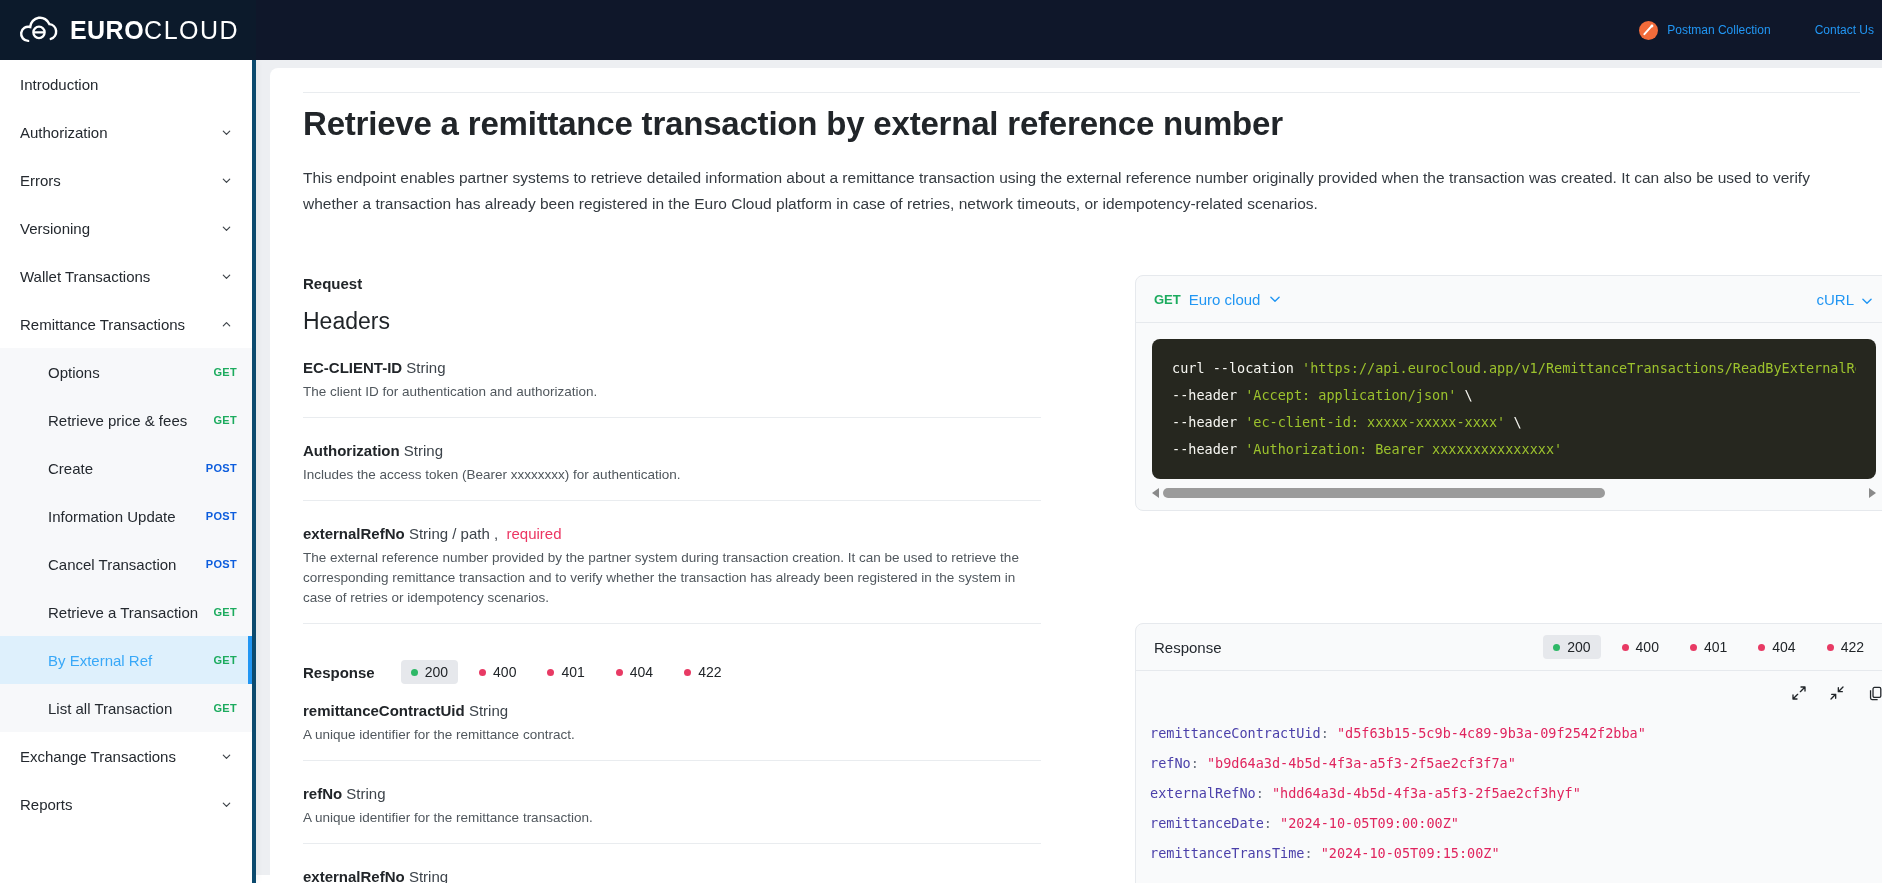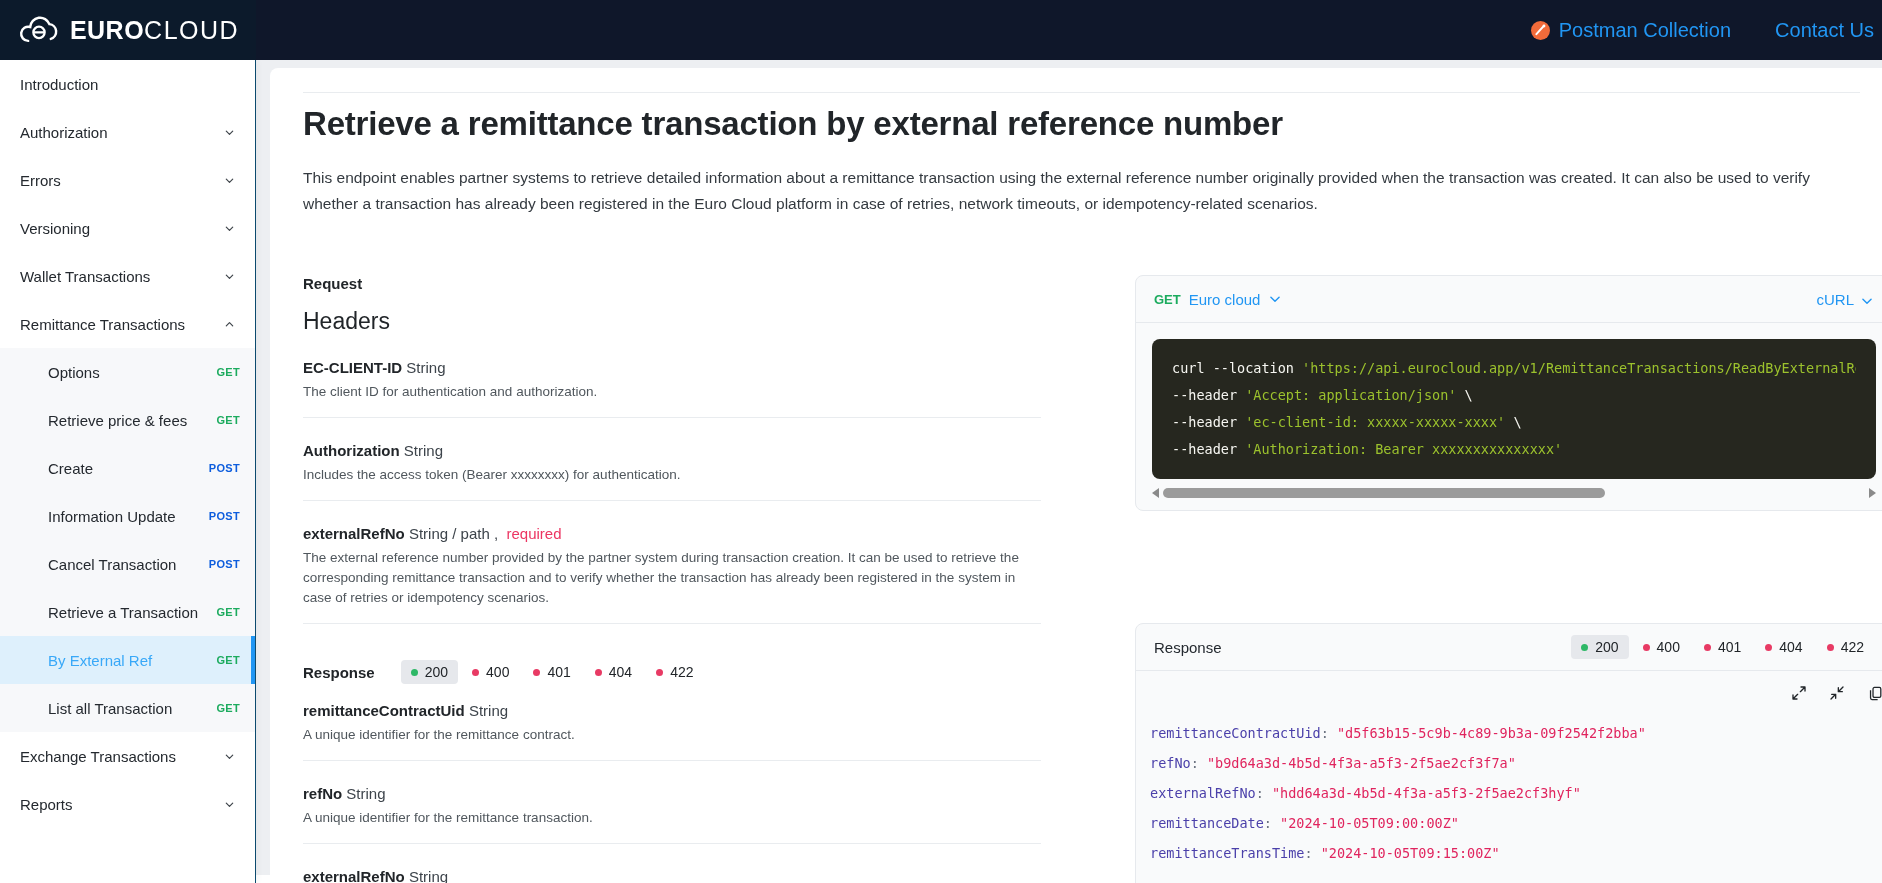--- a/index.html
+++ b/index.html
@@ -7,25 +7,25 @@
               font-family:"Liberation Sans","DejaVu Sans",sans-serif; }
   .app { position:relative; width:1882px; height:883px; overflow:hidden; }
 
   
   .topbar { position:absolute; top:0; left:0; width:1882px; height:60px; background:#0f172a; z-index:5; }
   .logo-block { position:absolute; top:0; left:0; width:256px; height:60px; background:#0c1a2b;
                 display:flex; align-items:center; justify-content:center; gap:9px; }
   .logo-euro { color:#fff; font-weight:800; font-size:25px; letter-spacing:.5px; }
   .logo-cloud { color:#fff; font-weight:300; font-size:25px; letter-spacing:1.5px; }
   .top-links { position:absolute; right:8px; top:0; height:60px; display:flex; align-items:center; gap:44px; }
-  .top-link { display:flex; align-items:center; gap:9px; color:#2196f3; font-size:20px; cursor:pointer; white-space:nowrap; }
+  .top-link { display:flex; align-items:center; gap:9px; color:#2196f3; font-size:12px; cursor:pointer; white-space:nowrap; }
 
   
   .sidebar { position:absolute; top:60px; left:0; width:256px; height:823px; background:#fff;
-             border-right:1px solid #0c4a6e; box-shadow:2px 0 6px rgba(0,0,0,.04); z-index:4; }
+             border-right:4px solid #0c4a6e; box-shadow:2px 0 6px rgba(0,0,0,.04); z-index:4; }
   .nav-item { position:relative; height:48px; display:flex; align-items:center;
               padding:0 20px; font-size:15px; color:#24292f; cursor:pointer; }
   .nav-item .chev { position:absolute; right:20px; color:#3d4349; }
   .submenu { background:#f7f8fa; }
   .sub-item { position:relative; height:48px; display:flex; align-items:center;
               padding-left:48px; font-size:15px; color:#24292f; cursor:pointer; }
   .sub-item .method { position:absolute; right:15px; font-size:11px; font-weight:bold; letter-spacing:.3px; }
   .method.get { color:#1cab5e; }
   .method.post { color:#0d5ddd; }
   .sub-item.active { background:#def0fc; }
@@ -49,21 +49,21 @@
 
   .field { margin-top:24px; border-bottom:1px solid #e9ecef; padding-bottom:15px; }
   .field-name { font-size:15px; color:#3d444b; }
   .field-name b { color:#212529; font-weight:bold; }
   .field-name .req { color:#ec3562; }
   .field-name .req-comma { color:#3d444b; }
   .field-desc { margin-top:6px; font-size:13.5px; line-height:20px; color:#50575d; }
 
   .resp-row { margin-top:36px; display:flex; align-items:center; gap:22px; }
   .resp-label { font-size:15px; font-weight:bold; color:#212529; margin-right:4px; }
-  .badges { display:flex; align-items:center; gap:4px; }
+  .badges { display:flex; align-items:center; gap:11px; }
   .badge { display:inline-flex; align-items:center; gap:7px; font-size:14px; color:#212529;
            padding:4px 10px; border-radius:4px; cursor:pointer; }
   .badge.sel { background:#e6e8ec; }
   .dot { width:7px; height:7px; border-radius:50%; }
   .dot.ok { background:#2eb867; }
   .dot.err { background:#e83a64; }
 
   
   .panel { background:#f9fafb; border:1px solid #e6e9ed; border-radius:8px; }
   .panel-head { display:flex; align-items:center; justify-content:space-between;

